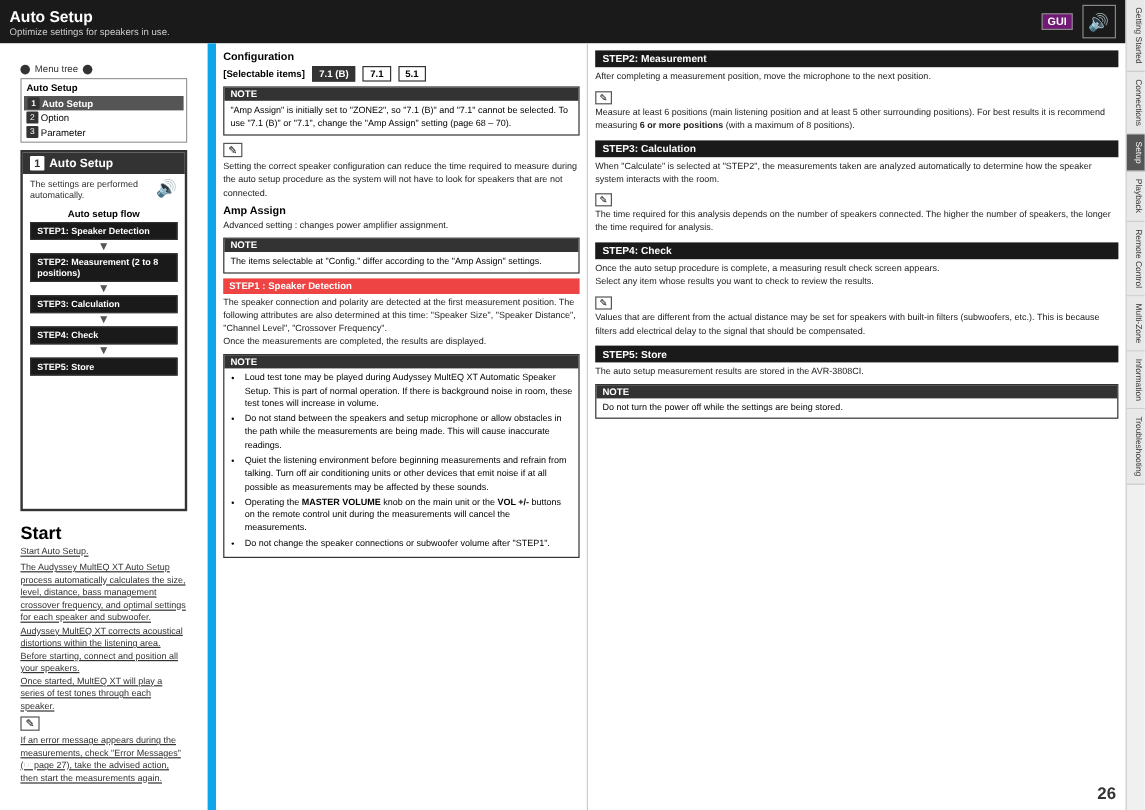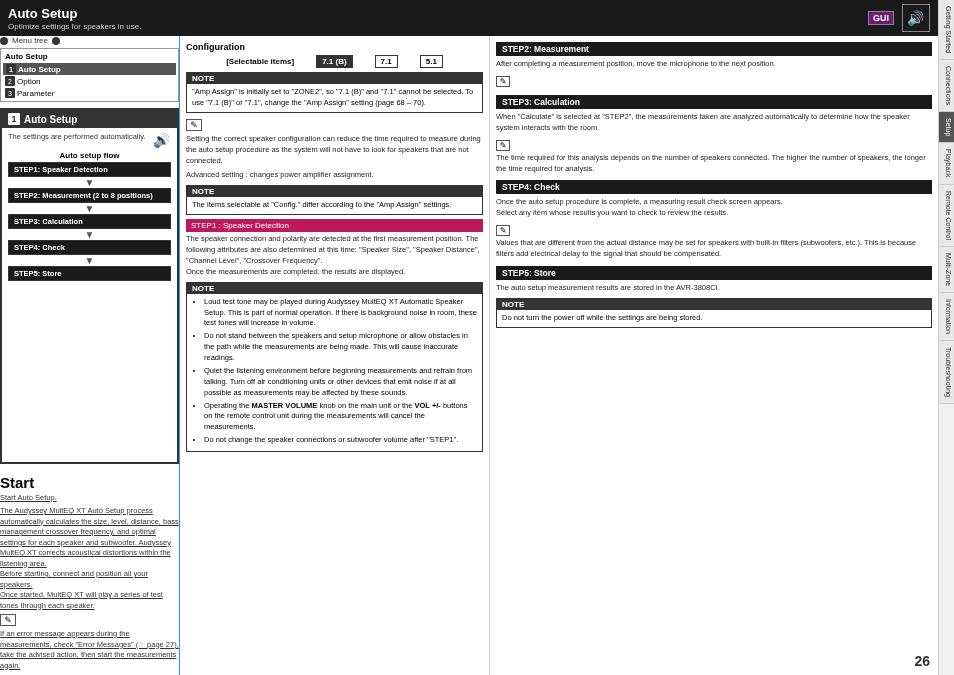--- a/index.html
+++ b/index.html
@@ -64,24 +64,24 @@
     .three-col {
       display: flex;
       flex: 1;
       overflow: hidden;
     }
 
     
     .left-panel {
       width: 180px;
       min-width: 180px;
-      border-right: 1px solid #0ea5e9;
+      border-right: 7px solid #0ea5e9;
       display: flex;
       flex-direction: column;
-      padding: 0;
+      padding: 17px;
       font-size: 8px;
     }
 
     .menu-tree-header {
       display: flex;
       align-items: center;
       gap: 4px;
       font-size: 8px;
       color: #333;
       margin-bottom: 3px;
@@ -235,25 +235,24 @@
     }
     .body-text {
       font-size: 7.5px;
       color: #222;
       line-height: 1.45;
       margin-bottom: 4px;
     }
     .selectable-row {
       display: flex;
       align-items: center;
-      gap: 22px;
+      gap: 6px;
       margin-bottom: 4px;
       font-size: 8px;
       font-weight: bold;
-      justify-content: center;
     }
     .sel-label {
       font-weight: bold;
     }
     .sel-item {
       border: 1px solid #333;
       padding: 1px 5px;
       font-size: 8px;
       font-weight: bold;
     }
@@ -273,25 +272,25 @@
       font-size: 8px;
       font-weight: bold;
     }
     .note-box-body {
       padding: 3px 5px;
       font-size: 7.5px;
       line-height: 1.45;
     }
 
     .step-header-box {
-      background: #be185d;
+      background: #ef4444;
       color: #fff;
       padding: 2px 5px;
       font-size: 8px;
-      font-weight: normal;
+      font-weight: bold;
       margin: 4px 0 2px;
     }
 
     
     .right-panel {
       flex: 1;
       padding: 6px;
       font-size: 8px;
       overflow-y: auto;
       position: relative;
@@ -452,20 +451,21 @@
       </div>
 
       <div class="note-box">
         <div class="note-box-title">NOTE</div>
         <div class="note-box-body">"Amp Assign" is initially set to "ZONE2", so "7.1 (B)" and "7.1" cannot be selected. To use "7.1 (B)" or "7.1", change the "Amp Assign" setting (page 68 – 70).</div>
       </div>
 
       <div class="note-icon">✎</div>
       <div class="body-text">Setting the correct speaker configuration can reduce the time required to measure during the auto setup procedure as the system will not have to look for speakers that are not connected.</div>
 
+      <div class="section-heading">Amp Assign</div>
       <div class="body-text">Advanced setting : changes power amplifier assignment.</div>
 
       <div class="note-box">
         <div class="note-box-title">NOTE</div>
         <div class="note-box-body">The items selectable at "Config." differ according to the "Amp Assign" settings.</div>
       </div>
 
       <div class="step-header-box">STEP1 : Speaker Detection</div>
       <div class="body-text">The speaker connection and polarity are detected at the first measurement position. The following attributes are also determined at this time: "Speaker Size", "Speaker Distance", "Channel Level", "Crossover Frequency".<br>Once the measurements are completed, the results are displayed.</div>
 
@@ -483,20 +483,21 @@
       </div>
 
     </div>
 
     <div class="right-panel">
 
       <div class="step-block">
         <div class="step-title-bar">STEP2: Measurement</div>
         <div class="body-text">After completing a measurement position, move the microphone to the next position.</div>
         <div class="pencil-icon">✎</div>
+        <div class="body-text">Measure at least 6 positions (main listening position and at least 5 other surrounding positions). For best results it is recommend measuring <b>6 or more positions</b> (with a maximum of 8 positions).</div>
       </div>
 
       <div class="step-block">
         <div class="step-title-bar">STEP3: Calculation</div>
         <div class="body-text">When "Calculate" is selected at "STEP2", the measurements taken are analyzed automatically to determine how the speaker system interacts with the room.</div>
         <div class="pencil-icon">✎</div>
         <div class="body-text">The time required for this analysis depends on the number of speakers connected. The higher the number of speakers, the longer the time required for analysis.</div>
       </div>
 
       <div class="step-block">

